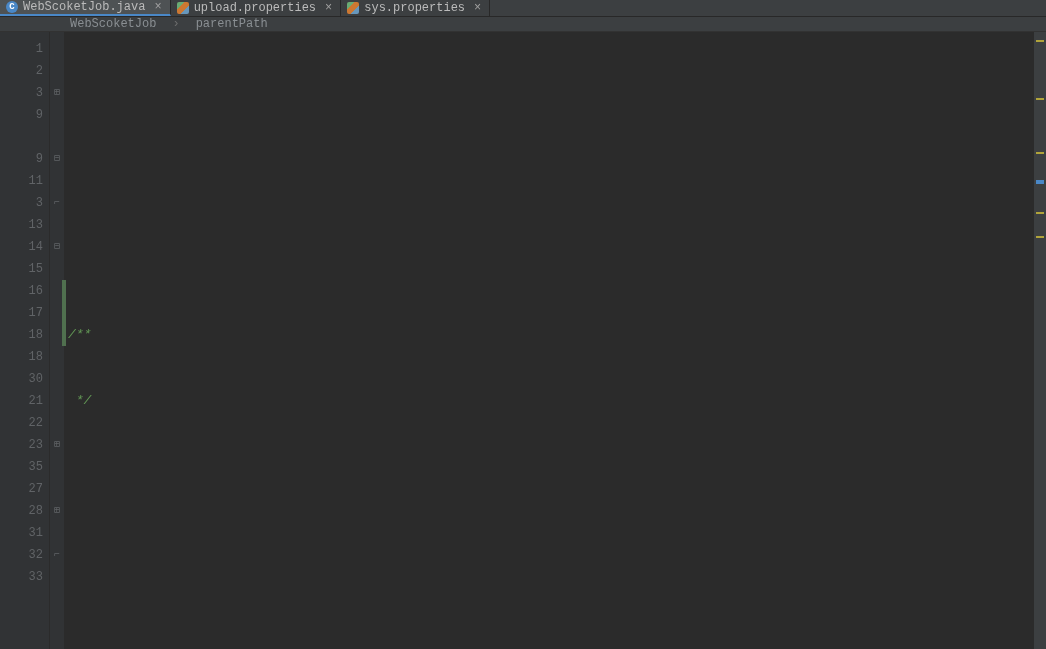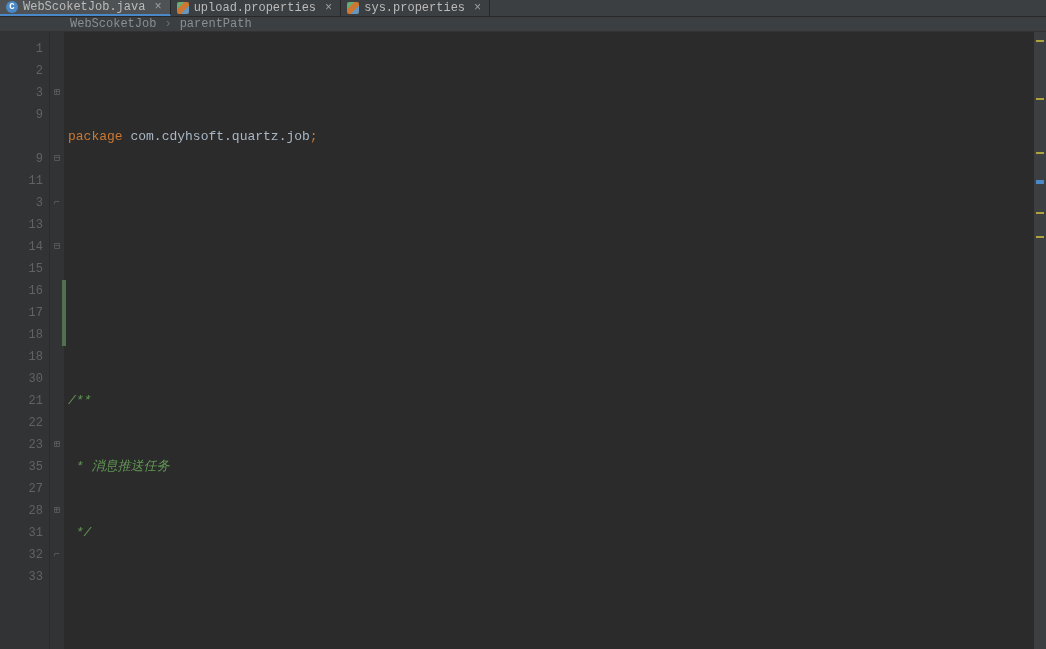--- a/index.html
+++ b/index.html
@@ -46,21 +46,21 @@
   .tab-close { color:#a0a0a0; font-size:12px; margin-left:4px; }
 
   .breadcrumb {
     height: 24px;
     background: #3c3f41;
     display: flex; align-items: center;
     padding-left: 70px;
     color: #8a8f93;
     font-size: 12px;
     border-bottom: 1px solid #323232;
-    gap: 8px;
+    gap: 16px;
   }
   .bc-sep { color:#6e6e6e; }
 
   .editor { flex:1; display:flex; background:#2b2b2b; position:relative; }
   .gutter {
     width: 50px;
     background:#313335;
     color:#606366;
     text-align:right;
     padding: 6px 6px 0 0;
@@ -193,26 +193,24 @@
       <div class="fc"></div>
     <div class="fc"><span class="fold-mark">⊞</span></div>
     <div class="fc"></div>
     <div class="fc"><span class="fold-mark">⌐</span></div>
     <div class="fc"></div>
   </div>
 
   <div class="code">
     <div class="change-bar" style="top:248px;height:66px"></div>
 
-    <div class="line"><span class="kw">package</span> <span class="base">com.cdyhsoft.quartz.job</span><span class="sem">;</span></div>
     <div class="line"></div>
     <div class="line"></div>
     <div class="line"></div>
     <div class="line"><span class="doc">/**</span></div>
-    <div class="line"><span class="doc"> * 消息推送任务</span></div>
     <div class="line"><span class="doc"> */</span></div>
     
     
     
     
     
     
     
     
     

